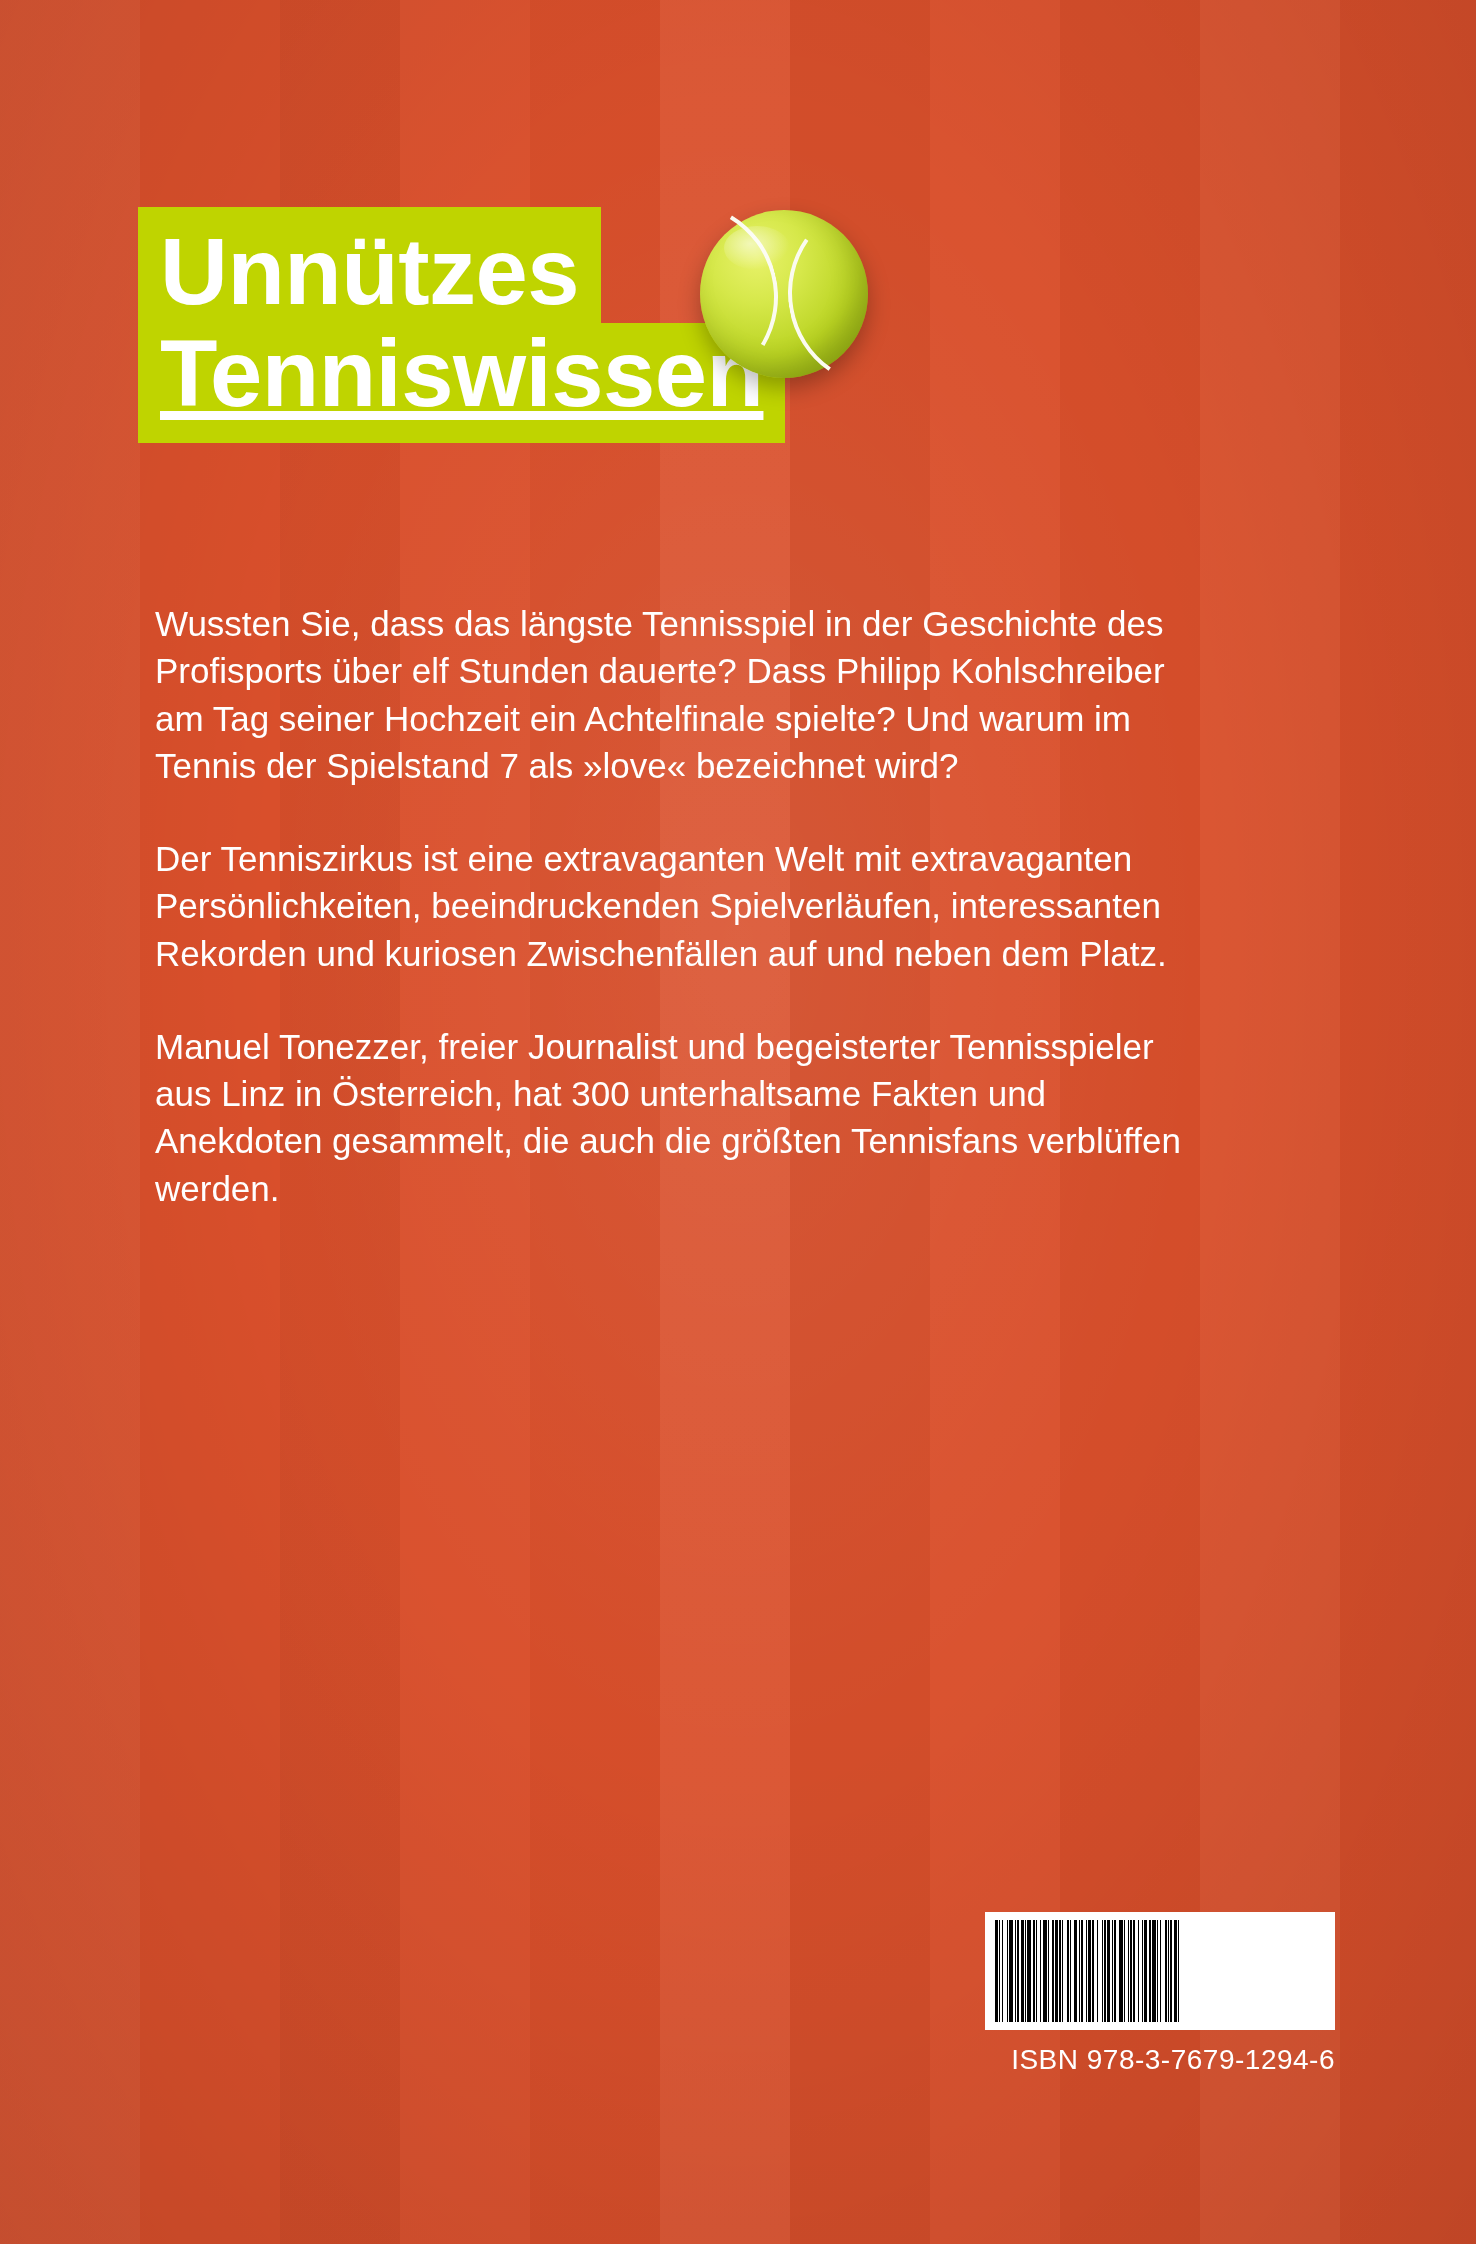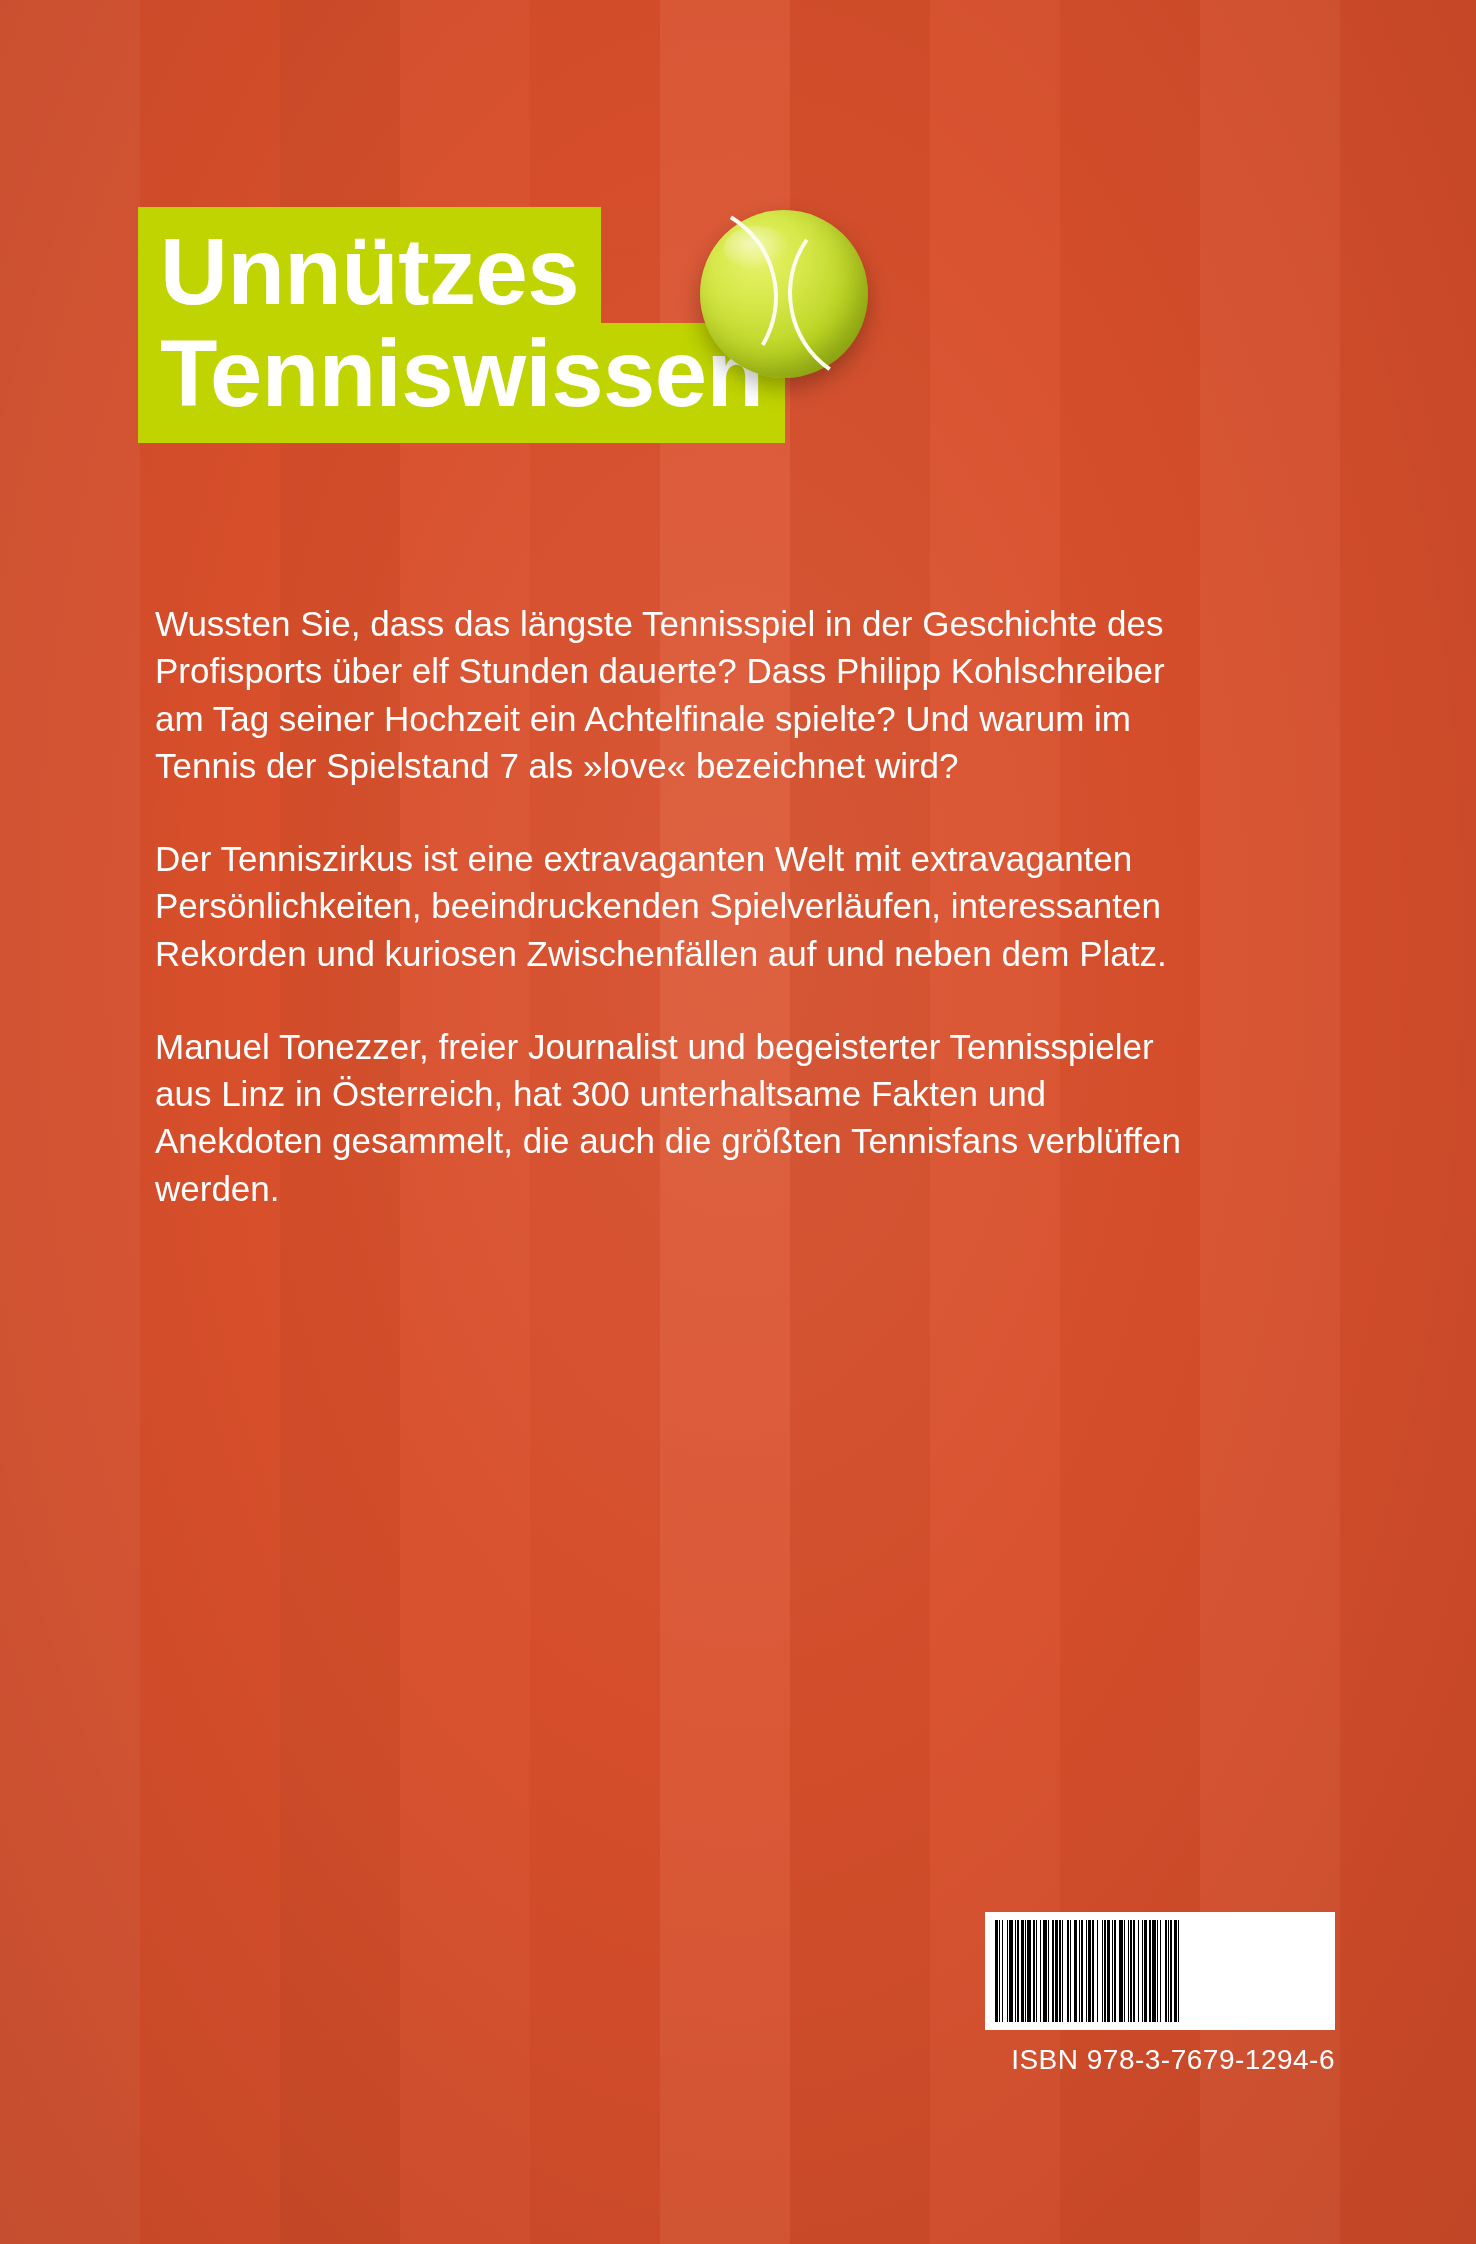--- a/index.html
+++ b/index.html
@@ -59,21 +59,21 @@
     background: #bfd400;
     color: #ffffff;
     font-weight: bold;
     font-size: 94px;
     line-height: 1.0;
     letter-spacing: -0.5px;
     padding: 18px 22px 10px 22px;
     white-space: nowrap;
   }
   .title-line.line1 { padding-bottom: 4px; }
-  .title-line.line2 { margin-top: 0; padding-top: 4px; padding-bottom: 22px; }
+  .title-line.line2 { margin-top: 0; padding-top: 4px; padding-bottom: 22px; text-decoration: underline; }
   .title-rows { display: flex; flex-direction: column; align-items: flex-start; }
 
   
   .ball {
     position: absolute;
     left: 700px;
     top: 210px;
     width: 168px;
     height: 168px;
     border-radius: 50%;

